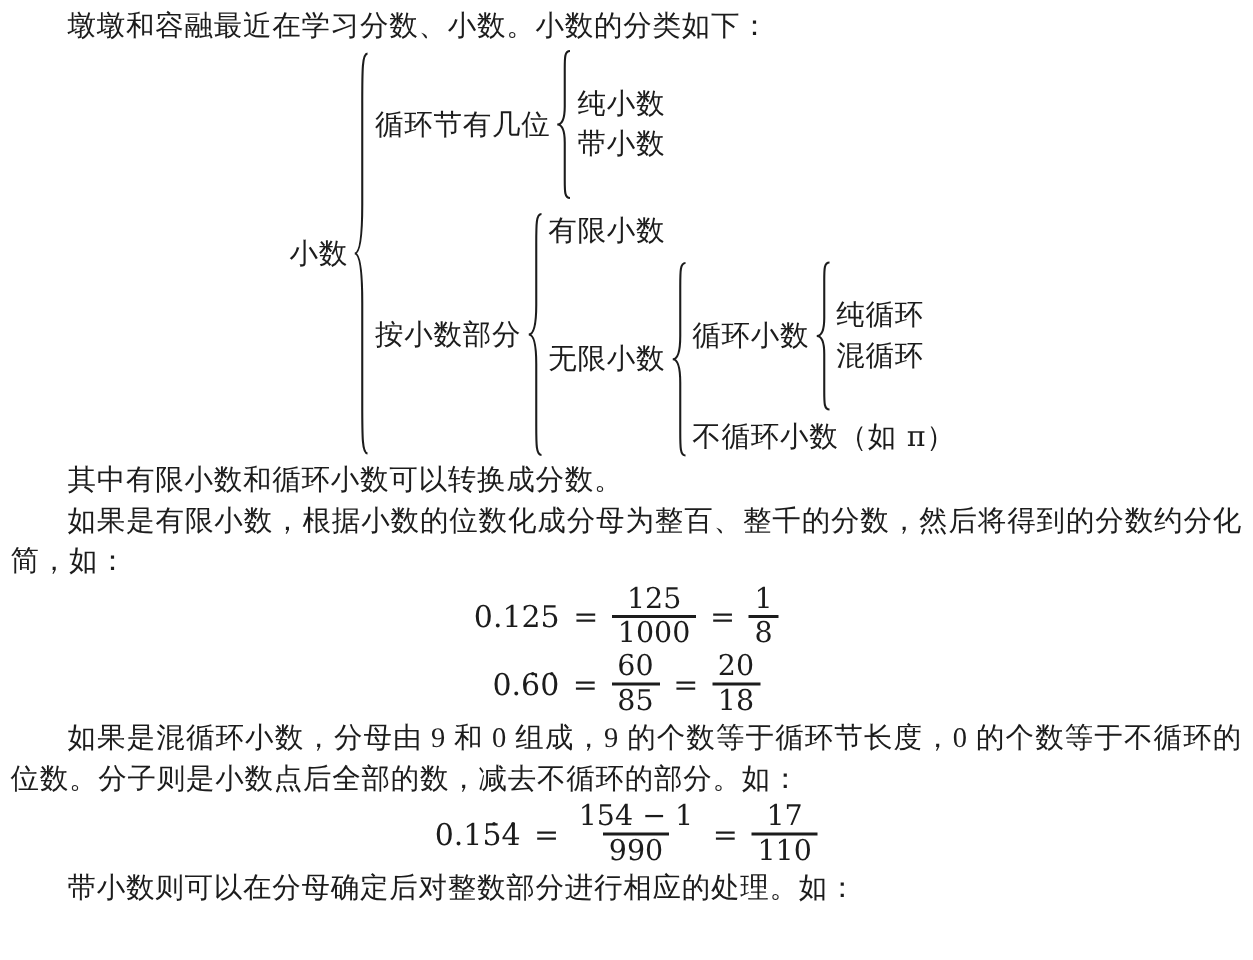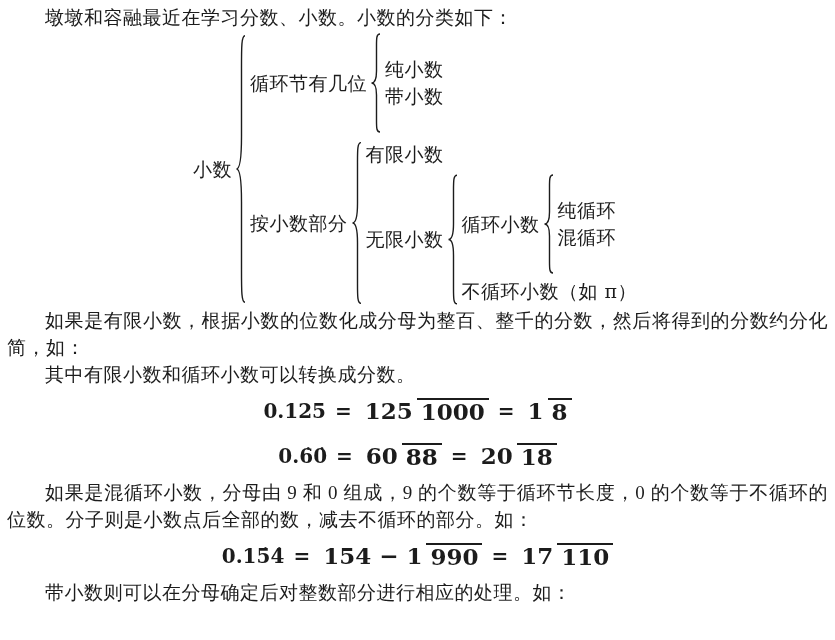--- a/index.html
+++ b/index.html
@@ -47,29 +47,29 @@
 
   
   .formula {
     display: flex;
     justify-content: center;
     align-items: center;
     gap: 9px;
     font-size: 20px;
     margin: 1px 0;
     min-height: 44px;
-    font-weight: bold;
   }
   .m { white-space: nowrap; }
   .frac {
     display: inline-flex;
+    flex-direction: column;
     align-items: center;
     text-align: left;
     line-height: 1.08;
-    font-size: 23px;
+    font-size: 19px;
   }
   .frac .num, .frac .den { padding: 0 4px; white-space: nowrap; }
   .frac .den { border-top: 2px solid #1c1c1c; }
 </style>
 </head>
 <body>
 
 <div class="doc">
 
   <p class="para">墩墩和容融最近在学习分数、小数。小数的分类如下：</p>
@@ -132,22 +132,22 @@
                 <span class="tleaf">不循环小数（如 π）</span>
               </div>
             </div>
           </div>
         </div>
 
       </div>
     </div>
   </div>
 
+  <p class="para">其中有限小数和循环小数可以转换成分数。</p>
   <p class="para">如果是有限小数，根据小数的位数化成分母为整百、整千的分数，然后将得到的分数约分化简，如：</p>
-  <p class="para">其中有限小数和循环小数可以转换成分数。</p>
 
   <div class="formula">
     <span class="m">0.125</span>
     <span class="m">=</span>
     <span class="frac">
       <span class="num">125</span>
       <span class="den">1000</span>
     </span>
     <span class="m">=</span>
     <span class="frac">
@@ -155,21 +155,21 @@
       <span class="den">8</span>
     </span>
   </div>
 
 
   <div class="formula">
     <span class="m">0.6̇0̇</span>
     <span class="m">=</span>
     <span class="frac">
       <span class="num">60</span>
-      <span class="den">88</span>
+      <span class="den">85</span>
     </span>
     <span class="m">=</span>
     <span class="frac">
       <span class="num">20</span>
       <span class="den">18</span>
     </span>
   </div>
 
   <p class="para">如果是混循环小数，分母由 9 和 0 组成，9 的个数等于循环节长度，0 的个数等于不循环的位数。分子则是小数点后全部的数，减去不循环的部分。如：</p>
 

